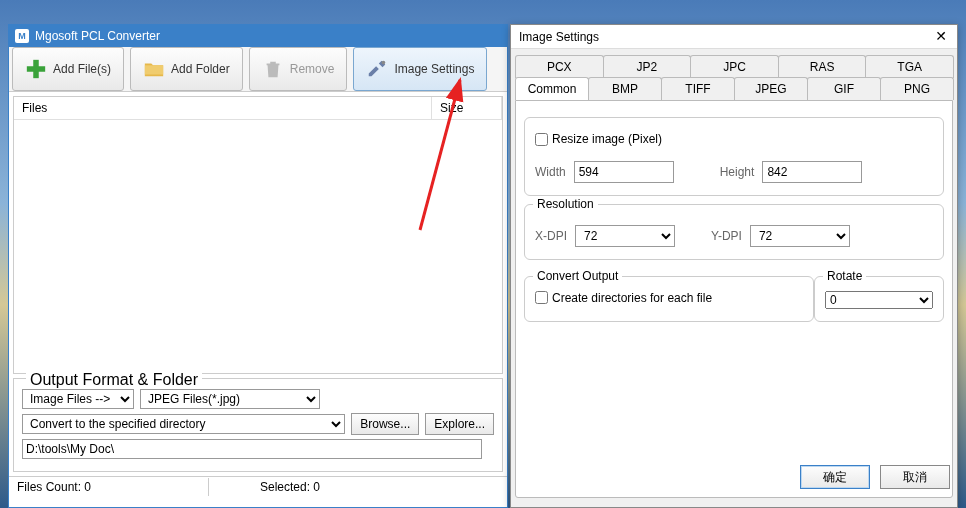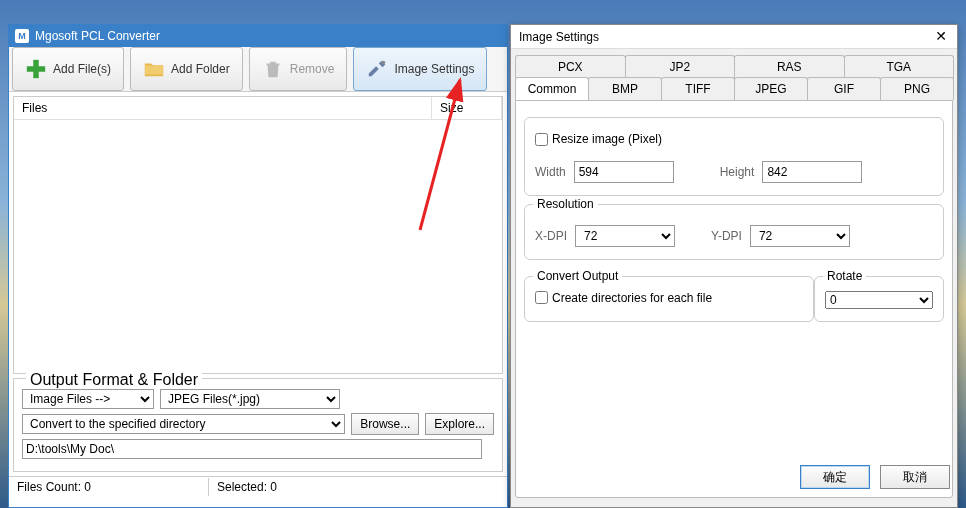--- a/index.html
+++ b/index.html
@@ -21,21 +21,21 @@
 .lh-files { flex: 1; }
 .lh-size { width: 70px; }
 
 .out-box { margin: 4px; border: 1px solid #ccc; padding: 6px 8px 8px 8px; position: relative; }
 .out-box .legend { position: absolute; top: -8px; left: 12px; background: #fff; padding: 0 4px; font-size: 16px; }
 .out-row { display:flex; gap: 6px; margin: 4px 0; align-items:center; }
 select.combo, input.text { border: 1px solid #999; background:#fff; height: 20px; font-size: 12px; padding: 1px 3px; }
 select.combo { appearance: auto; }
 .btn-sm { border: 1px solid #999; background: linear-gradient(#fdfdfd,#e9e9e9); height: 22px; padding: 0 8px; font-size:12px; cursor:pointer; }
 
-.status { display:flex; border-top: 1px solid #ccc; height: 20px; align-items:center; font-size:12px; }
+.status { display:flex; border-top: 1px solid #ccc; height: 20px; align-items:center; font-size:12px;gap:43px; }
 .status div { padding: 2px 8px; }
 .status .s1 { width: 200px; border-right: 1px solid #ccc; }
 
 .arrow { position:absolute; left: 390px; top: 70px; pointer-events:none; }
 
 
 .dialog { position:absolute; left: 510px; top: 24px; width: 448px; height: 484px; background: #f0f0f0; border: 1px solid #888; box-shadow: 0 2px 8px rgba(0,0,0,.3); }
 .dlg-title { height: 24px; background:#fff; border-bottom: 1px solid #ddd; display:flex; align-items:center; padding: 0 8px; font-size:12px; }
 .dlg-close { position:absolute; right:6px; top:2px; width:20px; height:18px; display:flex; align-items:center; justify-content:center; cursor:pointer; font-size:14px; }
 
@@ -101,21 +101,21 @@
   <div class="list-area">
     <div class="list-header">
       <div class="lh-files">Files</div>
       <div class="lh-size">Size</div>
     </div>
   </div>
 
   <div class="out-box">
     <span class="legend">Output Format &amp; Folder</span>
     <div class="out-row">
-      <select class="combo" style="width:132px"><option>Image Files --&gt;</option></select>
+      <select class="combo" style="width:112px"><option>Image Files --&gt;</option></select>
       <select class="combo" style="width:180px"><option>JPEG Files(*.jpg)</option></select>
     </div>
     <div class="out-row">
       <select class="combo" style="width:326px"><option>Convert to the specified directory</option></select>
       <button class="btn-sm">Browse...</button>
       <button class="btn-sm">Explore...</button>
     </div>
     <div class="out-row">
       <input class="text" style="width: 460px;" value="D:\tools\My Doc\">
     </div>
@@ -138,20 +138,21 @@
 
 <div class="dialog">
   <div class="dlg-title">
     <span>Image Settings</span>
     <span class="dlg-close">✕</span>
   </div>
 
   <div class="tabs-row">
     <div class="tab">PCX</div>
     <div class="tab">JP2</div>
+    <div class="tab">JPC</div>
     <div class="tab">RAS</div>
     <div class="tab">TGA</div>
   </div>
   <div class="tabs-row" style="margin-top:-1px">
     <div class="tab active">Common</div>
     <div class="tab">BMP</div>
     <div class="tab">TIFF</div>
     <div class="tab">JPEG</div>
     <div class="tab">GIF</div>
     <div class="tab">PNG</div>

